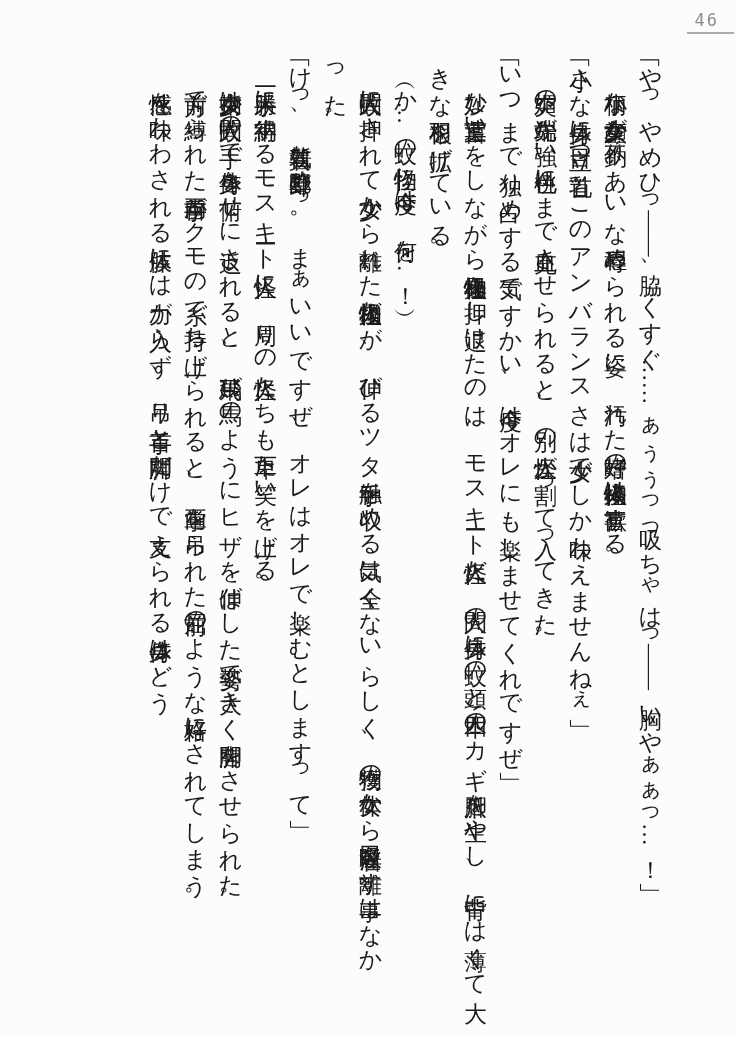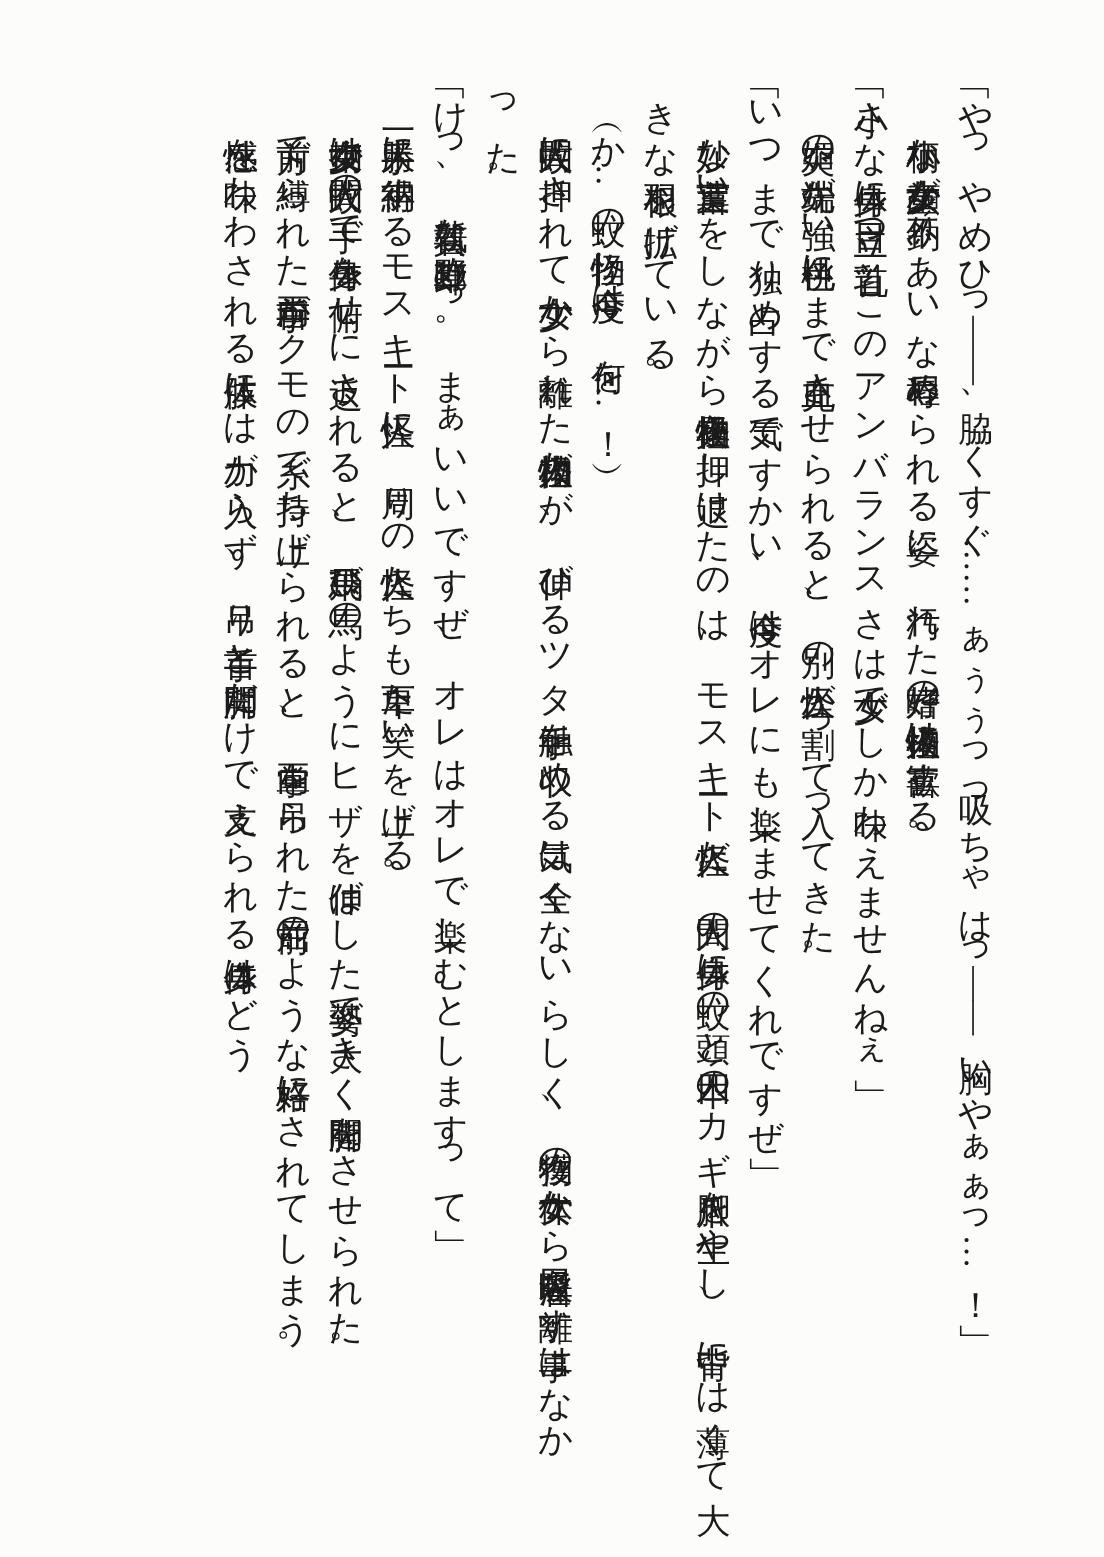--- a/index.html
+++ b/index.html
@@ -38,20 +38,24 @@
     text-indent:0;
     font-weight:400;
   }
   .para.indent{text-indent:23px;}
 </style>
 </head>
 <body>
 
 <div class="page">
 
+  <div class="page-header">
+    <span class="page-number">46</span>
+    <div class="header-rule"></div>
+  </div>
 
   <div class="text-area">
       <p class="para">「やっやめひっ――脇、くすぐ……ぁぅぅっ吸っちゃはっ――胸いやぁぁっ…！」</p>
       <p class="para indent">小柄な童顔少女が不釣りあいな程辱められる姿に、汚れた嗜好の植物怪人は歓喜する。</p>
       <p class="para">「小さな身体に目立つ乳首、このアンバランスさは少女でしか味わえませんねぇ」</p>
       <p class="para indent">媚突の先端が強い桃色にまで充血させられると、別の怪人が割って入ってきた。</p>
       <p class="para">「いつまで独り占めする気ですかい、今度はオレにも楽しませてくれですぜ」</p>
       <p class="para indent">妙な言葉遣いをしながら植物怪異を押し退けたのは、モスキート怪人だ。人間の身体に蚊の頭と四本のカギ爪脚を生やし、背中には薄くて大きな羽根を拡げている。</p>
       <p class="para indent">（か…蚊の怪物…今度は、何を…！）</p>
       <p class="para indent">蚊人間に押されて少女から離れた植物怪人だが、伸びるツタ触手を収める気は全くないらしく、獲物の女体から淫吸着口を離す事はなかった。</p>

